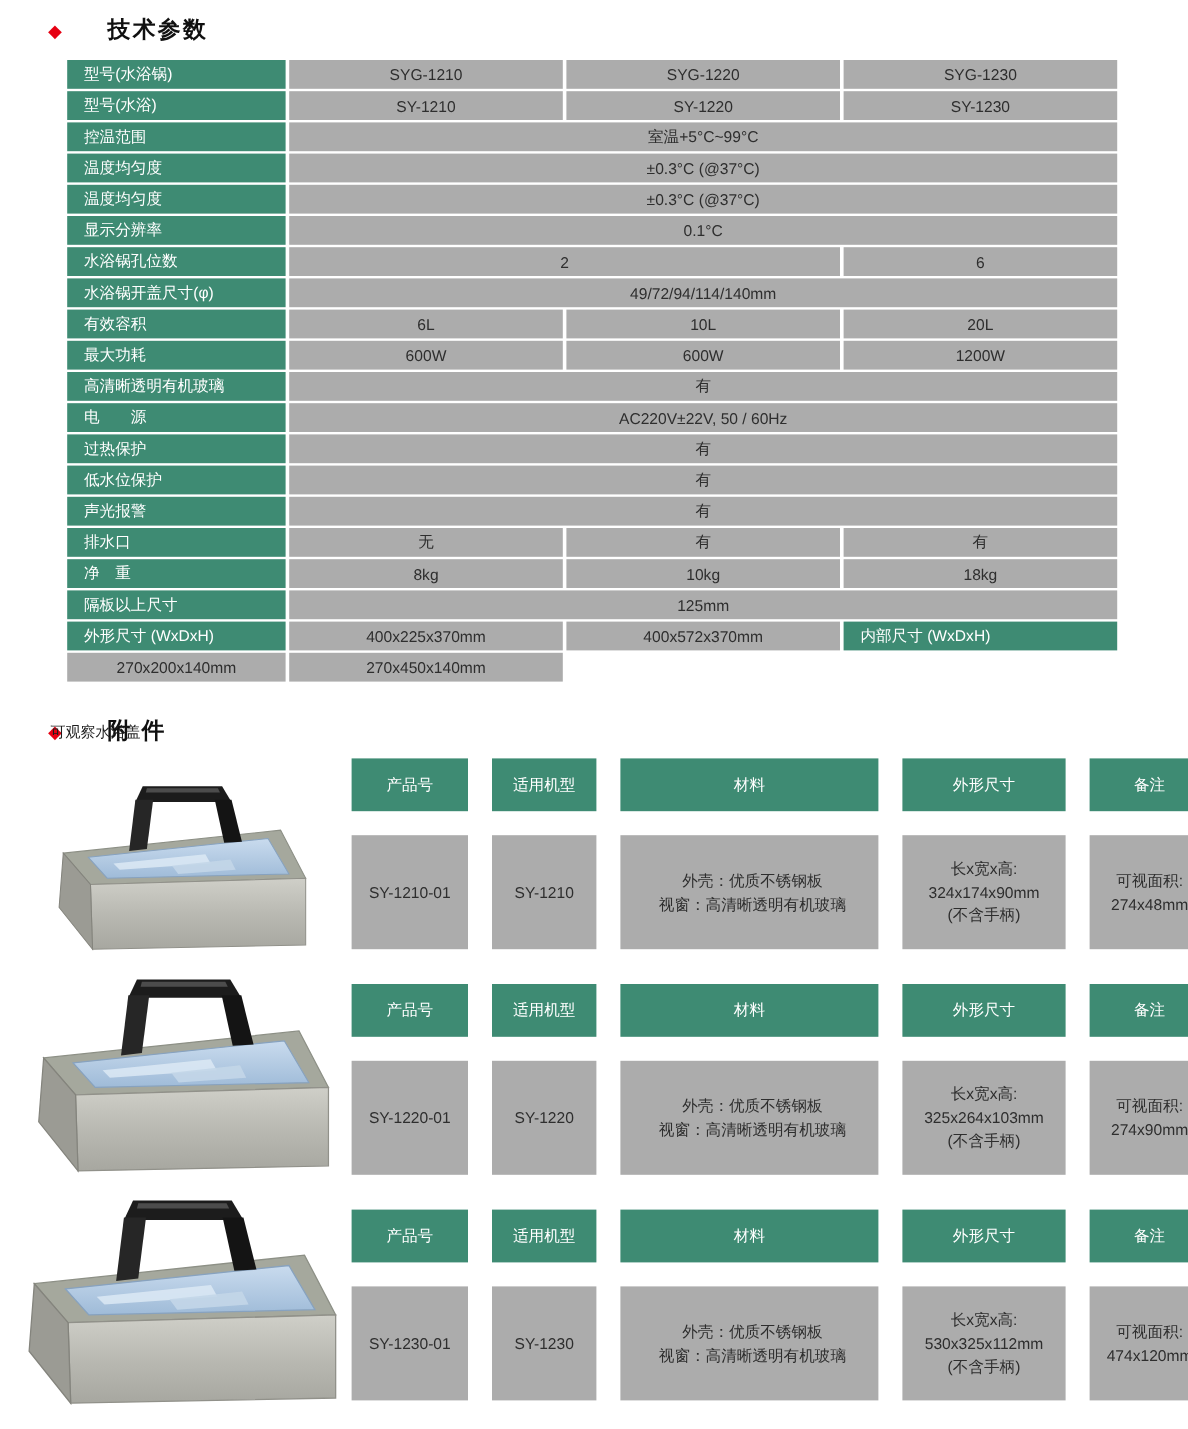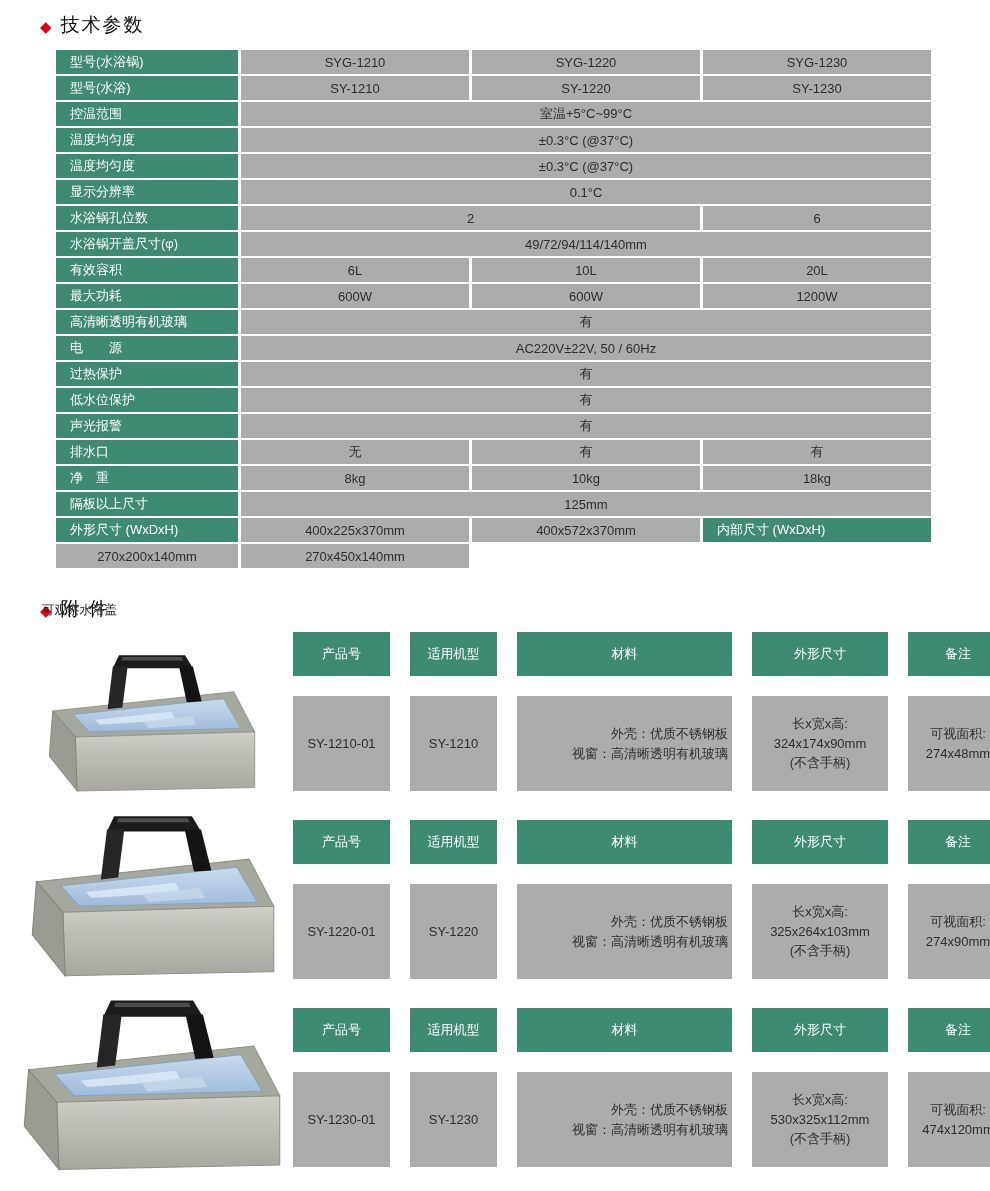--- a/index.html
+++ b/index.html
@@ -3,21 +3,21 @@
 <meta charset="utf-8">
 <style>
   html,body{margin:0;padding:0;background:#ffffff;}
   .page{
     position:relative;width:990px;height:1191px;background:#ffffff;overflow:hidden;
     font-family:"Liberation Sans","DejaVu Sans",sans-serif;
     --green:#3E8B73;--gray:#ACACAC;--celltext:#2E2E2E;
   }
   .section-header{position:absolute;display:flex;align-items:center;gap:9px;}
   .diamond{color:#E60012;font-size:15px;line-height:1;transform:translateY(1px);}
-  .section-title{font-size:19px;font-weight:normal;color:#101010;letter-spacing:2px;}
+  .section-title{font-size:19px;font-weight:bold;color:#101010;letter-spacing:2px;margin-left:29px;}
   .subtitle{position:absolute;font-size:12.5px;color:#1d1d1d;}
 
   
   .spec-table{
     position:absolute;left:56px;top:50px;
     display:grid;grid-template-columns:182px 228px 228px 228px;
     column-gap:3px;row-gap:2px;grid-auto-rows:24px;
   }
   .spec-label{
     background:var(--green);color:#fff;display:flex;align-items:center;
@@ -40,21 +40,21 @@
   #acc-table-1{top:820px;}
   #acc-table-2{top:1008px;}
   .acc-th{
     background:var(--green);color:#fff;display:flex;align-items:center;
     justify-content:center;font-size:13px;
   }
   .acc-td{
     background:var(--gray);color:var(--celltext);font-size:13px;line-height:1.5;
     display:flex;flex-direction:column;align-items:center;justify-content:center;text-align:center;
   }
-  .acc-td.left{align-items:flex-end;text-align:left;padding-left:9px;padding-right:4px;}
+  .acc-td.left{align-items:center;text-align:left;padding-left:9px;padding-right:4px;}
 
   
   .product-img{position:absolute;}
   #img-0{left:26px;top:650px;width:252px;height:148px;}
   #img-1{left:20px;top:810px;width:266px;height:174px;}
   #img-2{left:10px;top:994px;width:284px;height:184px;}
   .hidden-defs{position:absolute;width:0;height:0;overflow:hidden;}
 </style>
 </head>
 <body>

